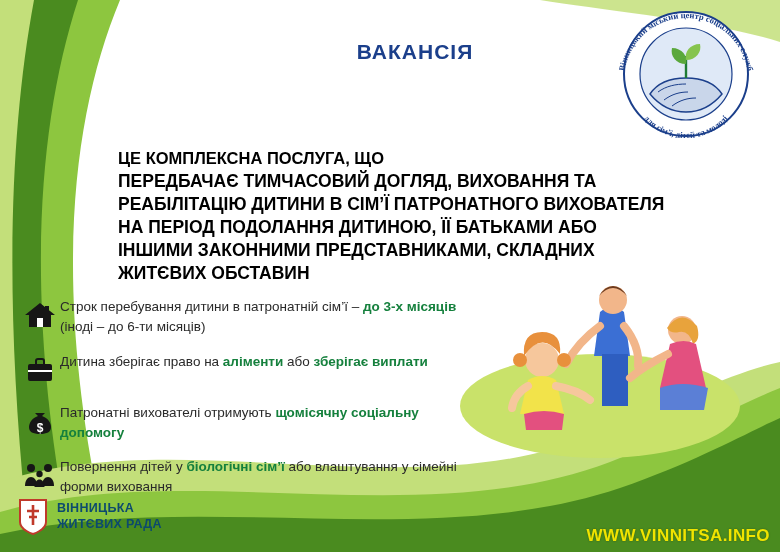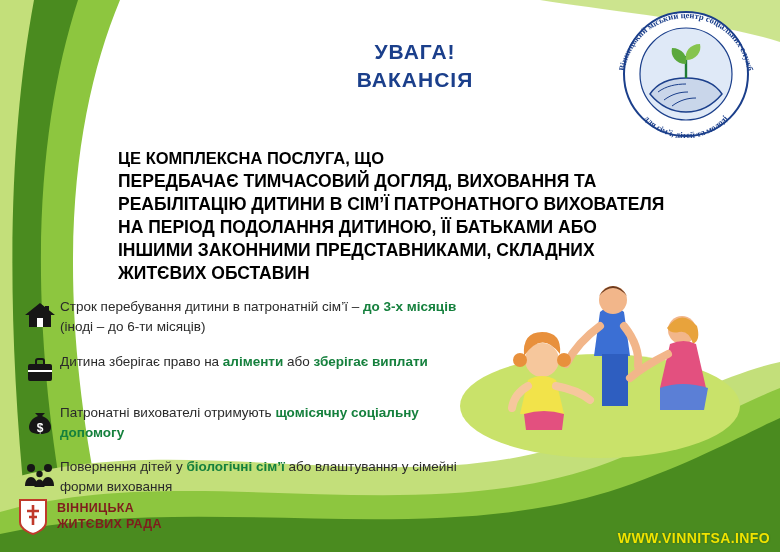--- a/index.html
+++ b/index.html
@@ -126,35 +126,35 @@
   
   .council {
     position: absolute;
     left: 18px;
     bottom: 16px;
     display: flex;
     align-items: center;
   }
   .council .crest { width: 30px; height: 38px; margin-right: 9px; }
   .council .ctext {
-    color: #7f1d1d;
+    color: #0c4a6e;
     font-weight: bold;
     font-size: 12.5px;
     line-height: 1.25;
     letter-spacing: .3px;
   }
 
   
   .watermark {
     position: absolute;
     right: 10px;
     bottom: 6px;
     color: #f0e400;
     font-weight: bold;
-    font-size: 14px;
+    font-size: 17px;
     letter-spacing: .4px;
     text-shadow: 0 0 2px rgba(0,0,0,.35);
   }
 </style>
 </head>
 <body>
 
 <div class="poster">
 
   <div class="swoosh" style="top:0;left:0;width:200px;height:552px;">
@@ -197,21 +197,20 @@
       <text font-family="'Liberation Serif', serif" font-size="8.6" font-weight="bold" fill="#1b3f8b">
         <textPath href="#arcTop" startOffset="50%" text-anchor="middle">Вінницький міський центр соціальних служб</textPath>
       </text>
       <text font-family="'Liberation Serif', serif" font-size="8.6" font-weight="bold" fill="#1b3f8b">
         <textPath href="#arcBot" startOffset="50%" text-anchor="middle">для сім'ї, дітей та молоді</textPath>
       </text>
     </svg>
   </div>
 
   <div class="head-block">
-    <div class="attention">УВАГА!</div>
     <div class="attention">ВАКАНСІЯ</div>
   </div>
 
   <div class="body-block">
     <div class="l1">ЦЕ КОМПЛЕКСНА ПОСЛУГА, ЩО</div>
     <div>ПЕРЕДБАЧАЄ ТИМЧАСОВИЙ ДОГЛЯД, ВИХОВАННЯ ТА</div>
     <div>РЕАБІЛІТАЦІЮ ДИТИНИ В СІМ’Ї ПАТРОНАТНОГО ВИХОВАТЕЛЯ</div>
     <div>НА ПЕРІОД ПОДОЛАННЯ ДИТИНОЮ, ЇЇ БАТЬКАМИ АБО</div>
     <div>ІНШИМИ ЗАКОННИМИ ПРЕДСТАВНИКАМИ, СКЛАДНИХ</div>
     <div>ЖИТЄВИХ ОБСТАВИН</div>

